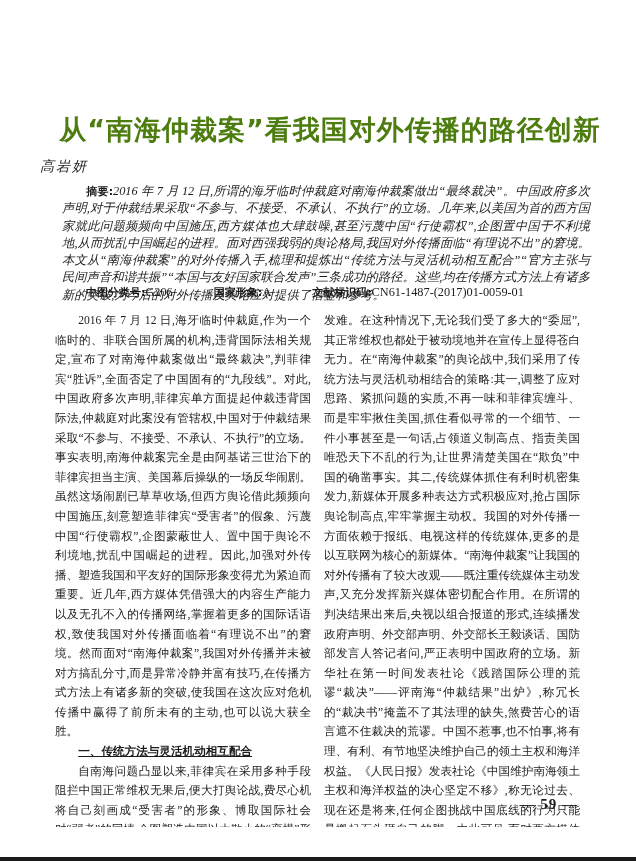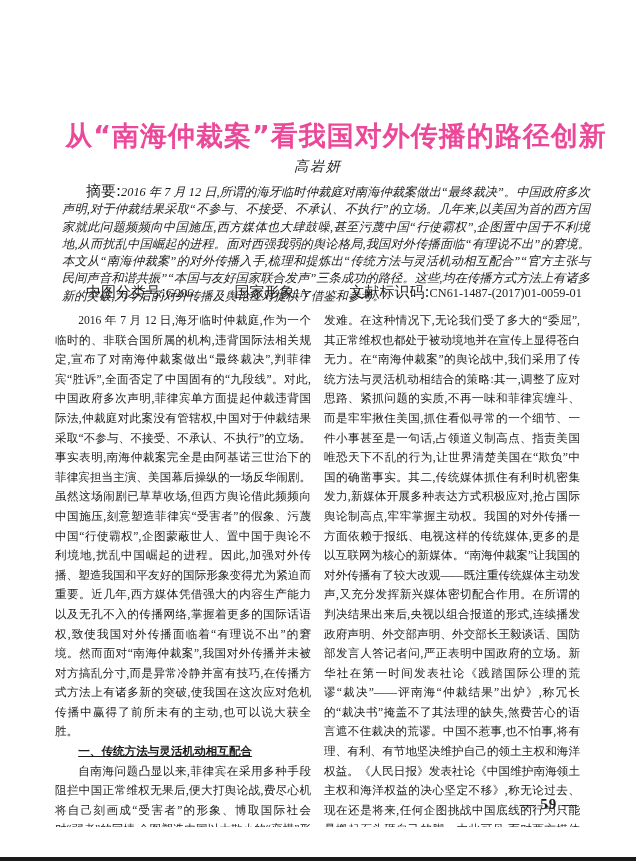--- a/index.html
+++ b/index.html
@@ -14,54 +14,54 @@
     height: 864px;
     background: #ffffff;
     color: #1c1c1c;
     overflow: hidden;
   }
   .title {
     position: absolute;
     top: 100px;
     left: 40px;
     width: 556px;
-    margin: 18px;
+    margin: 12px;
     text-align: center;
     font-family: "DejaVu Sans", sans-serif;
     font-weight: bold;
     font-size: 27px;
     letter-spacing: 1px;
-    color: #ec4899;
+    color: #4d7c0f;
   }
   .author {
     position: absolute;
     top: 158px;
     left: 40px;
     width: 556px;
-    text-align: center;
+    text-align: left;
     font-style: italic;
     font-size: 14px;
     letter-spacing: 2px;
   }
   .abstract {
     position: absolute;
     top: 183px;
     left: 62px;
     width: 528px;
     font-size: 12.3px;
     line-height: 17.3px;
     text-align: justify;
     font-style: italic;
   }
   .abstract .first-indent { display: inline-block; width: 24px; }
   .label-bold {
     font-family: "DejaVu Sans", sans-serif;
-    font-weight: normal;
+    font-weight: bold;
     font-style: normal;
-    font-size: 15px;
+    font-size: 11px;
   }
   .keywords {
     position: absolute;
     top: 264px;
     left: 62px;
     width: 528px;
     font-size: 12.3px;
     line-height: 17px;
     font-style: italic;
     text-indent: 24px;

